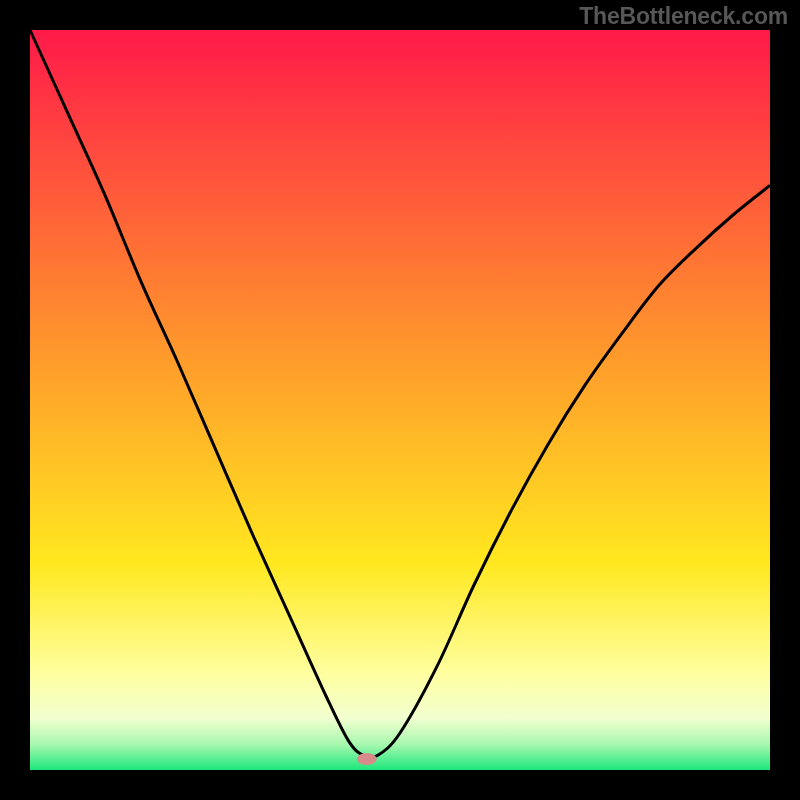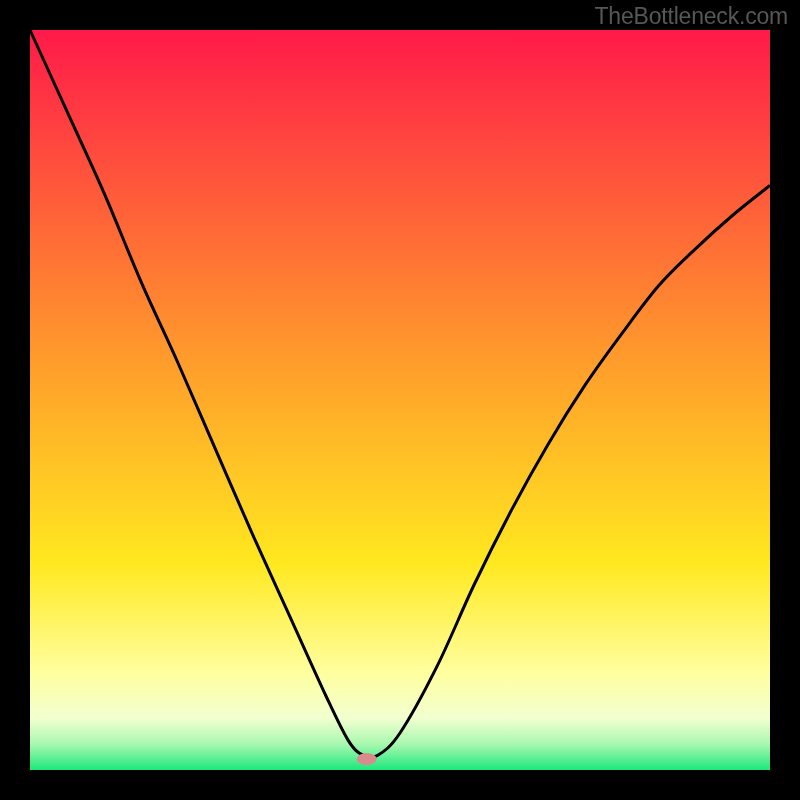--- a/index.html
+++ b/index.html
@@ -15,21 +15,21 @@
     position: relative;
     width: 800px;
     height: 800px;
   }
   .watermark {
     position: absolute;
     top: 3px;
     right: 12px;
     color: #575757;
     font-size: 23px;
-    font-weight: 400;
+    font-weight: 700;
     z-index: 5;
     letter-spacing: -0.2px;
   }
   svg.chart {
     position: absolute;
     top: 0;
     left: 0;
   }
 </style>
 </head>

